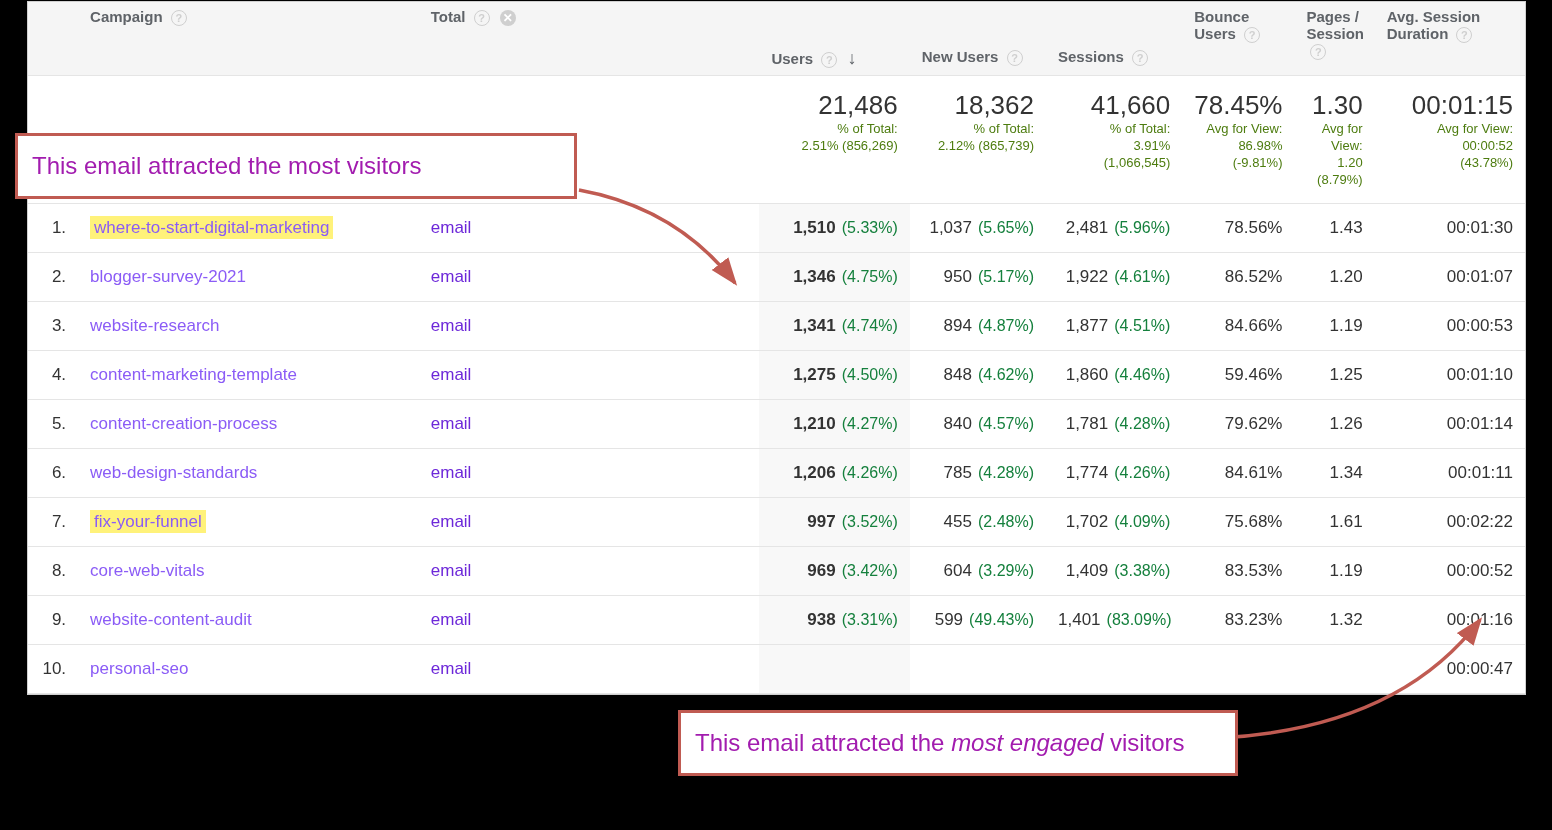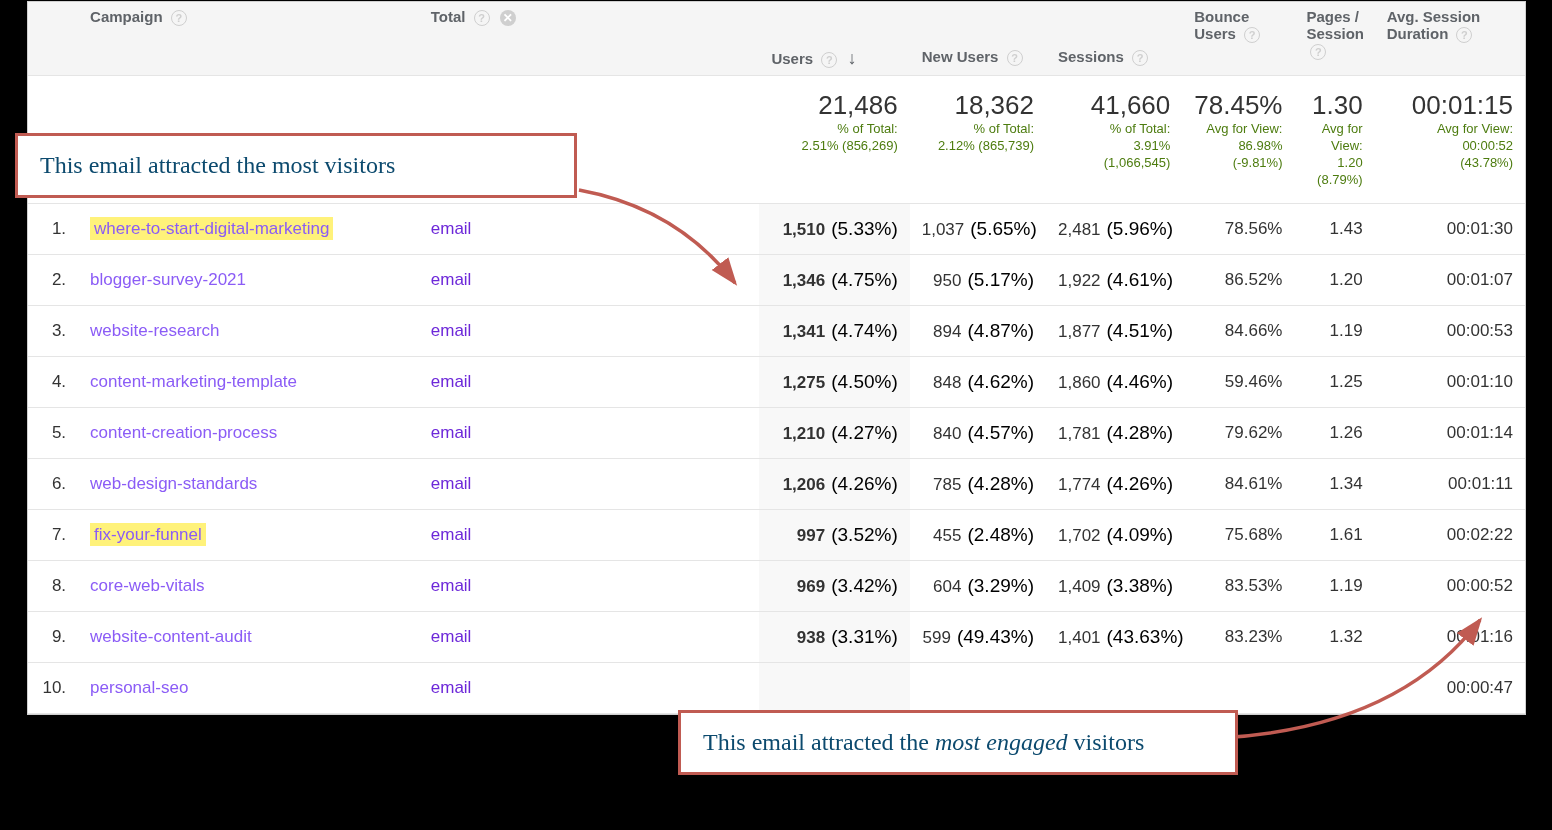--- a/index.html
+++ b/index.html
@@ -82,33 +82,32 @@
     padding: 14px 12px;
     font-size: 17px;
     color: #333;
     vertical-align: middle;
     background: #fff;
   }
   tbody.rows td.idx { text-align: right; color: #333; }
   tbody.rows td.camp a { color: #8b5cf6; text-decoration: none; }
   tbody.rows td.med { color: #6d28d9; }
   tbody.rows td.users { text-align: right; background: #f8f8f8; font-weight: 700; }
-  tbody.rows .pct { color: #000000; font-weight: 400; margin-left: 6px; font-size: 19px; }
+  tbody.rows .pct { color: #15803d; font-weight: 400; margin-left: 6px; font-size: 16px; }
   tbody.rows td.num { text-align: right; }
   .hl { background: #fff27a; padding: 2px 4px; }
   
   .callout {
     position: absolute;
     border: 3.5px solid #c05b52;
     background: #fff;
     font-size: 24px;
-    color: #0c4a6e;
-    padding: 16px 22px;
+    color: #a21caf;
+    padding: 16px 14px;
     z-index: 10;
-    font-family: Liberation Serif, serif;
   }
   .callout em { font-style: italic; }
   .arrow { position: absolute; z-index: 9; }
 </style>
 </head>
 <body>
 
 <div class="report">
 <table>
   <colgroup>
@@ -294,21 +293,21 @@
           <td class="num">83.53%</td>
           <td class="num">1.19</td>
           <td class="num">00:00:52</td>
         </tr>
         <tr>
           <td class="idx">9.</td>
           <td class="camp"><a href="#">website-content-audit</a></td>
           <td class="med">email</td>
           <td class="users">938<span class="pct">(3.31%)</span></td>
           <td class="num">599<span class="pct">(49.43%)</span></td>
-          <td class="num">1,401<span class="pct">(43.63%)</span></td>
+          <td class="num">1,401<span class="pct">(83.09%)</span></td>
           <td class="num">83.23%</td>
           <td class="num">1.32</td>
           <td class="num">00:01:16</td>
         </tr>
         <tr>
           <td class="idx">10.</td>
           <td class="camp"><a href="#">personal-seo</a></td>
           <td class="med">email</td>
           <td class="users"><span class="pct"></span></td>
           <td class="num"><span class="pct"></span></td>

